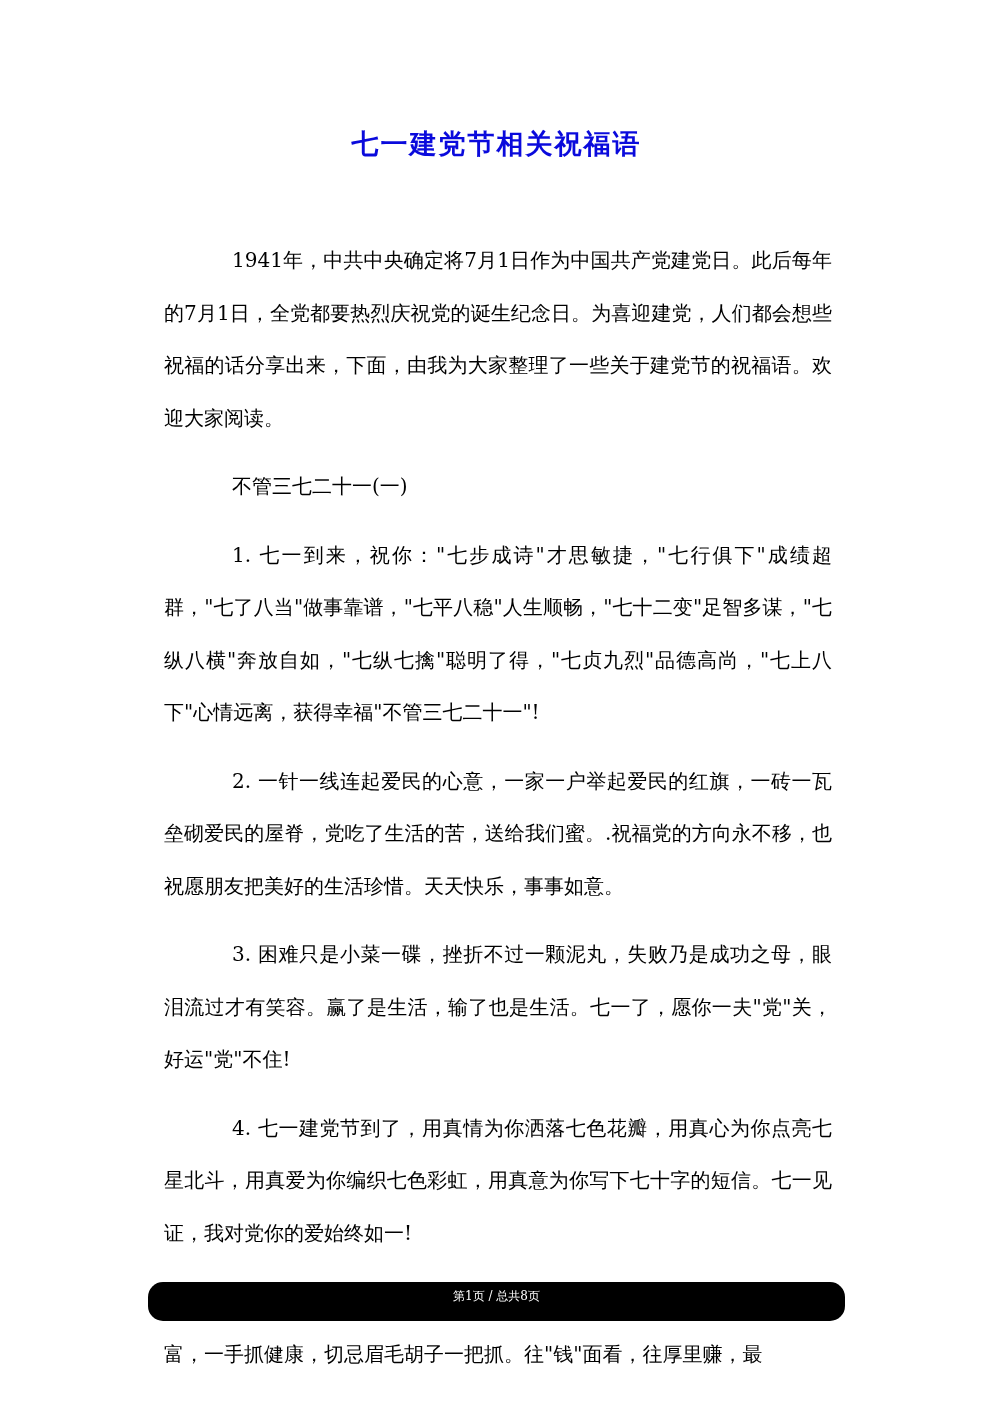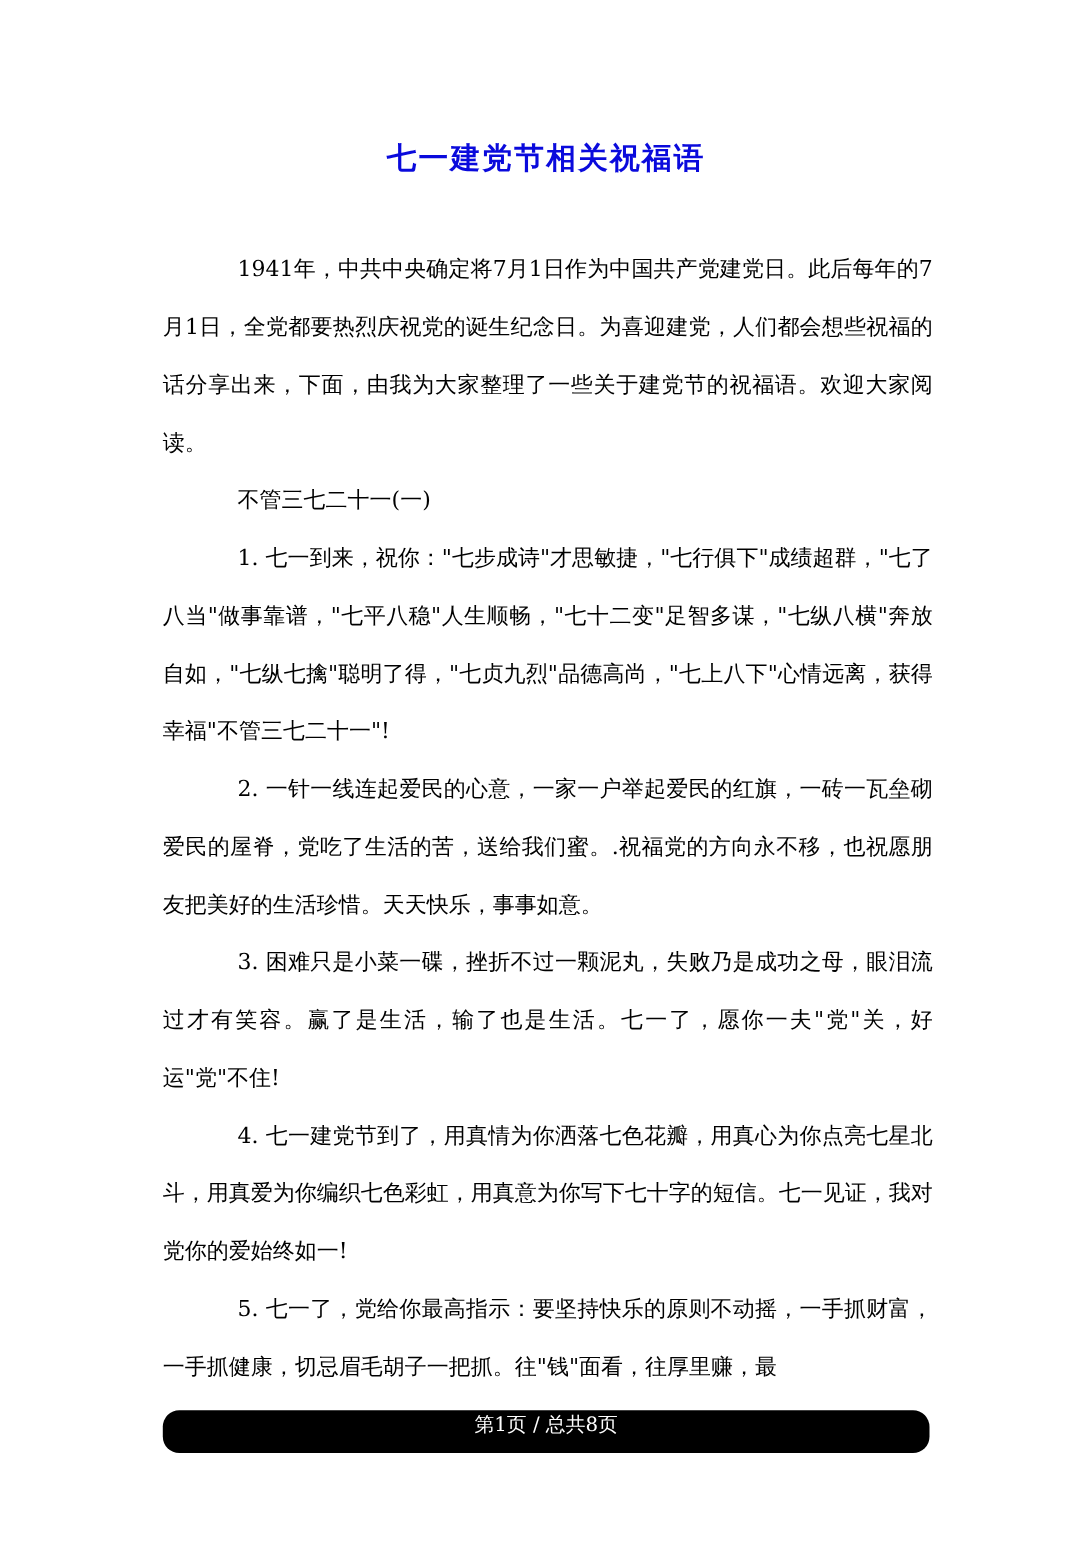--- a/index.html
+++ b/index.html
@@ -37,35 +37,35 @@
     }
     .body-text {
       position: absolute;
       left: 148px;
       top: 218px;
       width: 700px;
       font-size: 20px;
       line-height: 52.5px;
     }
     .para {
-      margin: 0;
+      margin: 16px;
       text-indent: 68px;
       text-align: justify;
       word-break: break-all;
     }
     .footer-bar {
       position: absolute;
       left: 148px;
       top: 1282px;
       width: 697px;
       height: 39px;
       background: #000000;
       color: #ffffff;
       text-align: center;
-      font-size: 18px;
+      font-size: 12px;
       line-height: 28px;
       border-radius: 15px;
     }
   </style>
 </head>
 <body>
 
 <div class="page">
   <div class="title">七一建党节相关祝福语</div>
 

